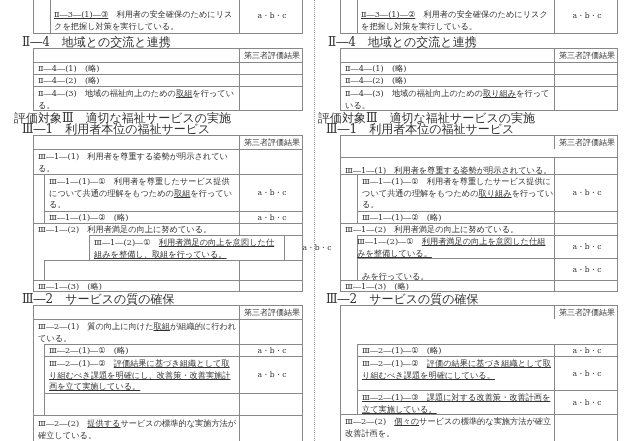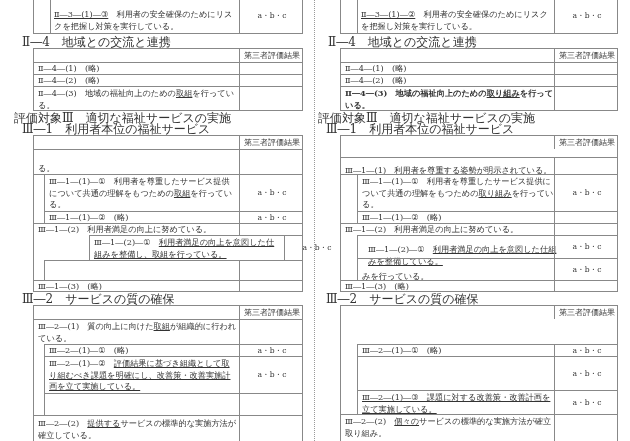--- a/index.html
+++ b/index.html
@@ -61,21 +61,21 @@
 
   <div class="heading" style="left:14px; top:113px;">評価対象Ⅲ　適切な福祉サービスの実施</div>
   <div class="heading" style="left:22px; top:124px;">Ⅲ―1　利用者本位の福祉サービス</div>
 
   <div class="tbl" style="left:33px; top:135px; width:270px; height:157px;">
     <div class="row first" style="top:0; height:13px;">
       <div class="res" style="left:205px; width:65px; font-size:8px;">第三者評価結果</div>
     </div>
     <div class="row" style="top:13px; height:25px;">
       <div class="cell-text" style="left:4px; top:1px; width:200px;">
-        <br>
+        <span>Ⅲ―1―(1)　利用者を尊重する姿勢が明示されてい</span><br>
         <span>る。</span>
       </div>
       <div class="res" style="left:205px; width:65px;"></div>
     </div>
     <div class="row" style="top:38px; height:37px;">
       <div class="indent-bar" style="left:10px;"></div>
       <div class="cell-text" style="left:15px; top:1px; width:190px;">
         <span>Ⅲ―1―(1)―①　利用者を尊重したサービス提供</span><br>
         <span>について共通の理解をもつための</span><u>取組</u><span>を行ってい</span><br>
         <span>る。</span>
@@ -168,21 +168,21 @@
       <div class="res" style="left:213px; width:65px; font-size:8px;">第三者評価結果</div>
     </div>
     <div class="row" style="top:13px; height:12px;">
       <div class="cell-text" style="left:4px; top:0;">Ⅱ―4―(1)　(略)</div>
       <div class="res" style="left:213px; width:65px;"></div>
     </div>
     <div class="row" style="top:25px; height:12px;">
       <div class="cell-text" style="left:4px; top:0;">Ⅱ―4―(2)　(略)</div>
       <div class="res" style="left:213px; width:65px;"></div>
     </div>
-    <div class="row" style="top:37px; height:25px;font-weight:bold;">
+    <div class="row" style="top:37px; height:25px;">
       <div class="cell-text" style="left:4px; top:1px; width:210px;">
         <span>Ⅱ―4―(3)　地域の福祉向上のための</span><u>取り組み</u><span>を行って</span><br>
         <span>いる。</span>
       </div>
       <div class="res" style="left:213px; width:65px;"></div>
     </div>
   </div>
 
   <div class="heading" style="left:0px; top:113px;">評価対象Ⅲ　適切な福祉サービスの実施</div>
   <div class="heading" style="left:8px; top:124px;">Ⅲ―1　利用者本位の福祉サービス</div>
@@ -208,21 +208,21 @@
       <div class="indent-bar" style="left:0;"></div>
       <div class="cell-text" style="left:5px; top:0;">Ⅲ―1―(1)―②　(略)</div>
       <div class="res" style="left:197px; width:65px;"></div>
     </div>
     <div class="row" style="top:87px; height:12px;">
       <div class="cell-text" style="left:4px; top:0;">Ⅲ―1―(2)　利用者満足の向上に努めている。</div>
       <div class="res" style="left:213px; width:65px;"></div>
     </div>
     <div class="row" style="top:99px; height:23px; left:16px;">
       <div class="indent-bar" style="left:0;"></div>
-      <div class="cell-text" style="left:11px; top:0; width:195px;margin-top:8px;">
+      <div class="cell-text" style="left:0; top:0; width:195px;">
         <span>Ⅲ―1―(2)―①　</span><u>利用者満足の向上を意図した仕組</u><br>
         <u>みを整備している。</u>
       </div>
       <div class="res" style="left:197px; width:65px;">a・b・c</div>
     </div>
     <div class="row" style="top:122px; height:22px; left:16px;">
       <div class="indent-bar" style="left:0;"></div>
       <div class="cell-text" style="left:5px; top:0; width:195px;">
         <br>
         <u>みを行っている。</u>
@@ -241,31 +241,35 @@
     <div class="row first" style="top:0; height:13px;">
       <div class="res" style="left:213px; width:65px; font-size:8px;">第三者評価結果</div>
     </div>
     <div class="row" style="top:38px; height:12px; left:16px;">
       <div class="indent-bar" style="left:0;"></div>
       <div class="cell-text" style="left:5px; top:0;">Ⅲ―2―(1)―①　(略)</div>
       <div class="res" style="left:197px; width:65px;">a・b・c</div>
     </div>
     <div class="row" style="top:50px; height:34px; left:16px;">
       <div class="indent-bar" style="left:0;"></div>
+      <div class="cell-text" style="left:5px; top:1px; width:195px;">
+        <span>Ⅲ―2―(1)―②　</span><u>評価の結果に基づき組織として取</u><br>
+        <u>り組むべき課題を明確にしている。</u>
+      </div>
       <div class="res" style="left:197px; width:65px;">a・b・c</div>
     </div>
     <div class="row" style="top:84px; height:24px; left:16px;">
       <div class="indent-bar" style="left:0;"></div>
       <div class="cell-text" style="left:5px; top:1px; width:195px;">
         <u>Ⅲ―2―(1)―③　課題に対する改善策・改善計画を</u><br>
         <u>立て実施している。</u>
       </div>
       <div class="res" style="left:197px; width:65px;">a・b・c</div>
     </div>
     <div class="row" style="top:108px; height:32px;">
       <div class="cell-text" style="left:4px; top:1px; width:210px;">
         <span>Ⅲ―2―(2)　</span><u>個々の</u><span>サービスの標準的な実施方法が確立</span><br>
-        <span>取り組み。</span>
+        <span>改善計画を。</span>
       </div>
       <div class="res" style="left:213px; width:65px;"></div>
     </div>
   </div>
 </div>
 
 </body></html>

